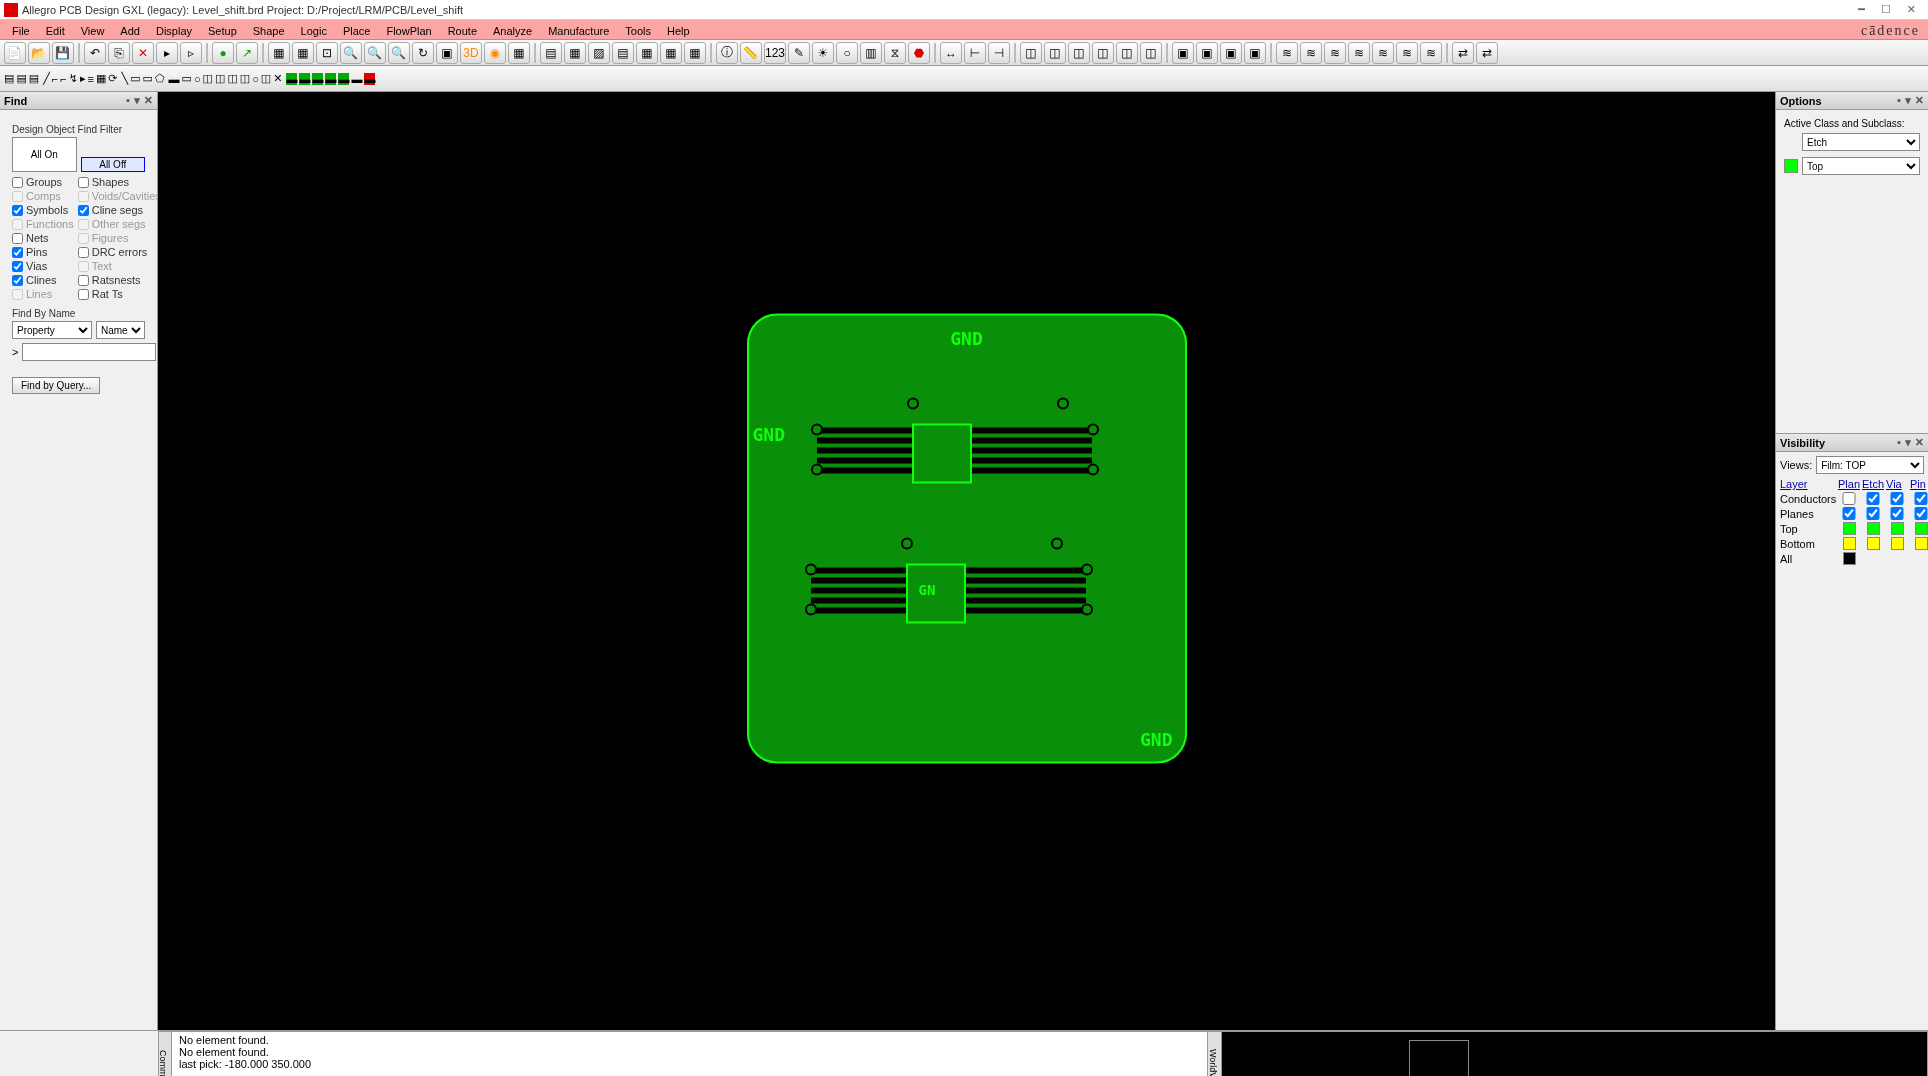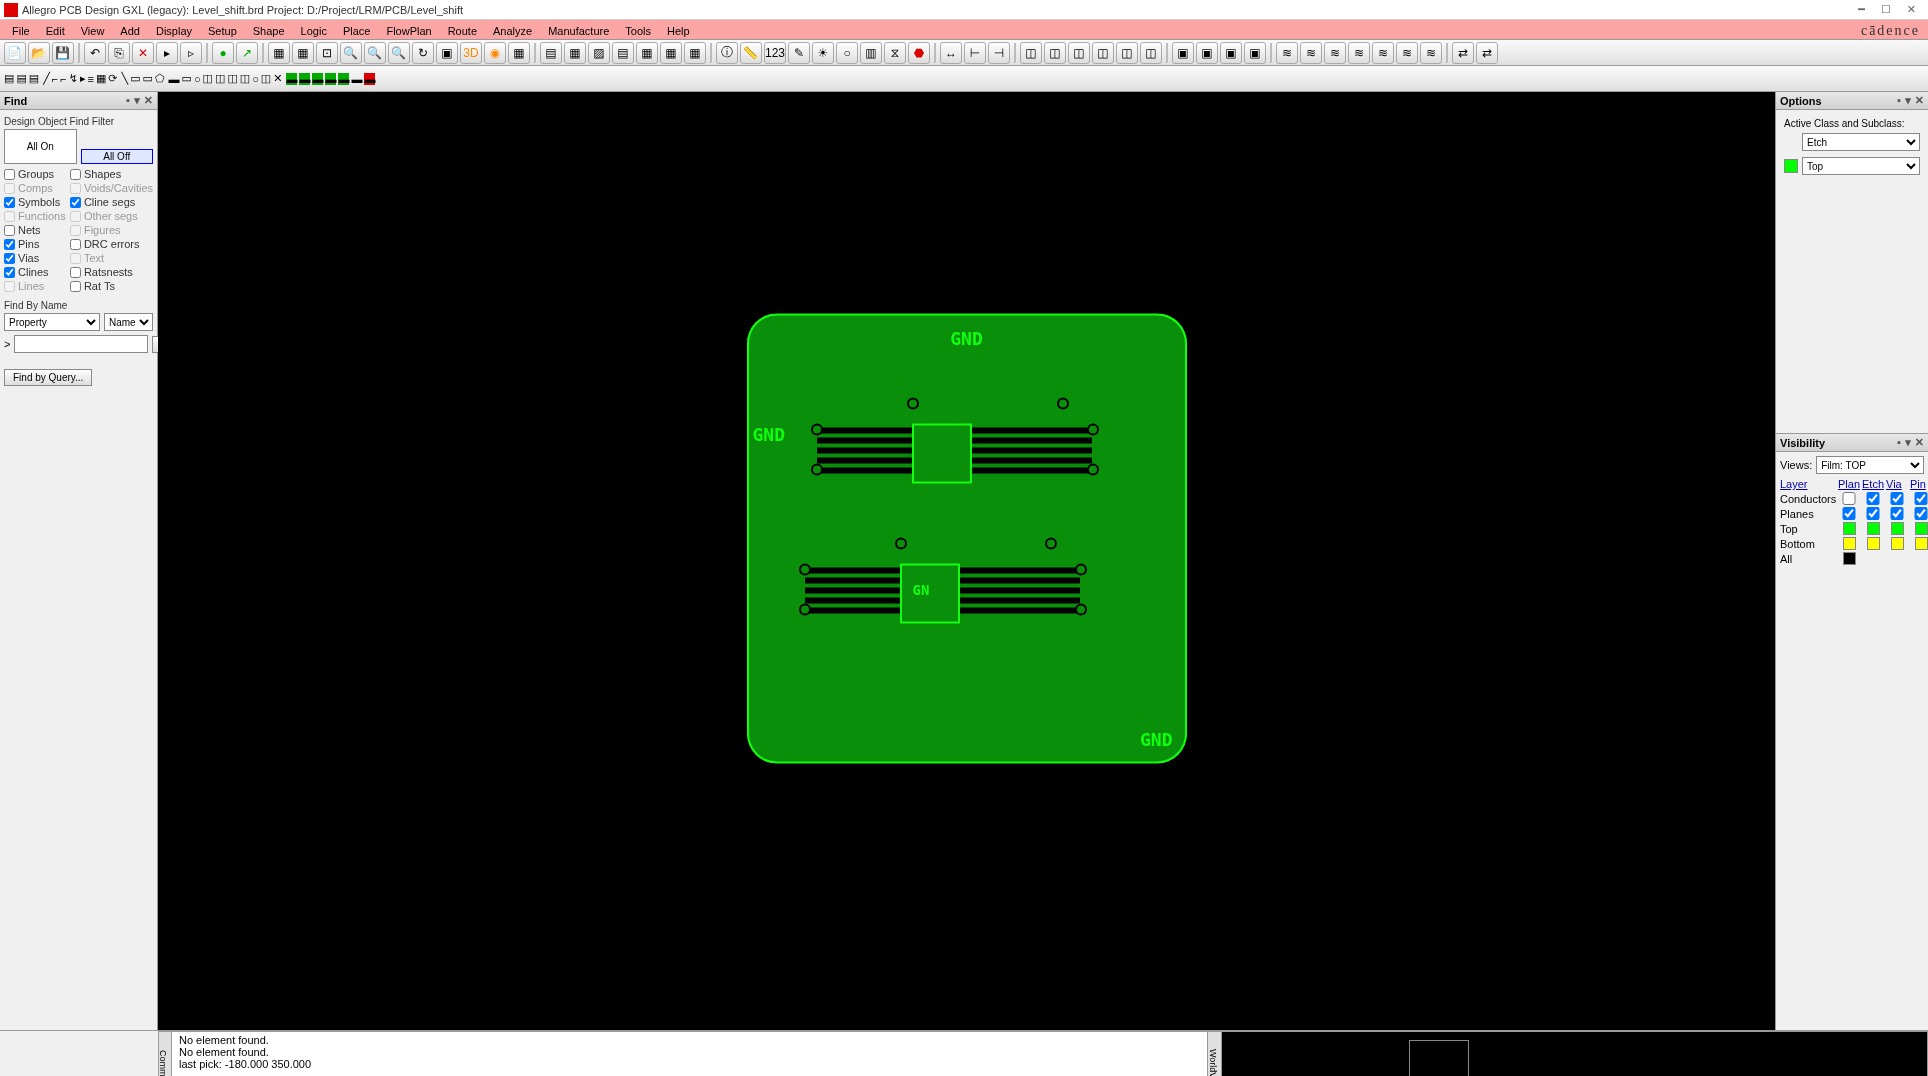--- a/index.html
+++ b/index.html
@@ -12,21 +12,21 @@
 .menu-bar .menu-item { padding: 2px 8px; cursor: pointer; }
 .menu-bar .logo { position: absolute; right: 8px; font-family: Georgia, serif; font-size: 14px; letter-spacing: 2px; color: #333; }
 .toolbar { height: 26px; background: linear-gradient(#fafafa,#e0e0e0); border-bottom: 1px solid #999; display: flex; align-items: center; padding: 0 4px; gap: 2px; }
 .toolbar .tb-btn { width: 22px; height: 22px; background: linear-gradient(#fff,#ddd); border: 1px solid #aaa; border-radius: 3px; display: flex; align-items: center; justify-content: center; font-size: 12px; cursor: pointer; }
 .toolbar .tb-sep { width: 2px; height: 20px; background: #bbb; margin: 0 2px; }
 .toolbar2 { height: 26px; background: linear-gradient(#fafafa,#e0e0e0); border-bottom: 1px solid #999; display: flex; align-items: center; padding: 0 4px; gap: 2px; }
 .main-area { display: flex; height: calc(100% - 20px - 20px - 26px - 26px - 16px - 30px); }
 .find-panel { width: 158px; background: #f0f0f0; border-right: 1px solid #999; display: flex; flex-direction: column; }
 .panel-header { height: 18px; background: linear-gradient(#e8e8e8,#d0d0d0); border-bottom: 1px solid #999; display: flex; align-items: center; padding: 0 4px; font-weight: bold; }
 .panel-header .phicons { margin-left: auto; display: flex; gap: 4px; font-size: 9px; color: #555; }
-.find-body { padding: 4px; }
+.find-body { padding: 12px; }
 .find-label { font-size: 10px; color: #333; margin: 2px 0; }
 .find-toggle { display: flex; gap: 4px; margin-bottom: 4px; }
 .find-toggle button { flex: 1; font-size: 10px; padding: 1px 4px; background: #fff; border: 1px solid #888; cursor: pointer; }
 .find-toggle button.active { border: 1px solid #00f; background: #e0e8ff; margin-top: 20px; }
 .filter-grid { display: grid; grid-template-columns: 1fr 1fr; gap: 2px 4px; }
 .chk { display: flex; align-items: flex-end; gap: 3px; font-size: 10px; color: #333; }
 .chk.dim { color: #999; }
 .chk input { width: 11px; height: 11px; }
 .find-name { margin-top: 8px; }
 .find-name select, .find-name input { font-size: 10px; height: 18px; border: 1px solid #888; background: #fff; }
@@ -341,21 +341,21 @@
           <div class="pcb-trace" style="left:155px;top:54px;width:120px"></div>
           <div class="pcb-trace" style="left:155px;top:64px;width:120px"></div>
           <div class="pcb-pad" style="left:-6px;top:20px"></div>
           <div class="pcb-pad" style="left:-6px;top:60px"></div>
           <div class="pcb-pad" style="left:270px;top:20px"></div>
           <div class="pcb-pad" style="left:270px;top:60px"></div>
           <div class="pcb-pad" style="left:90px;top:-6px"></div>
           <div class="pcb-pad" style="left:240px;top:-6px"></div>
         </div>
 
-        <div class="pcb-ic" style="top:230px;left:58px">
+        <div class="pcb-ic" style="top:230px;left:64px">
           <div class="body"></div>
           <div class="pcb-text" style="top:38px;left:108px;font-size:14px">GN</div>
           <div class="pcb-trace" style="left:0;top:24px;width:95px"></div>
           <div class="pcb-trace" style="left:0;top:34px;width:95px"></div>
           <div class="pcb-trace" style="left:0;top:44px;width:95px"></div>
           <div class="pcb-trace" style="left:0;top:54px;width:95px"></div>
           <div class="pcb-trace" style="left:0;top:64px;width:95px"></div>
           <div class="pcb-trace" style="left:155px;top:24px;width:120px"></div>
           <div class="pcb-trace" style="left:155px;top:34px;width:120px"></div>
           <div class="pcb-trace" style="left:155px;top:44px;width:120px"></div>

